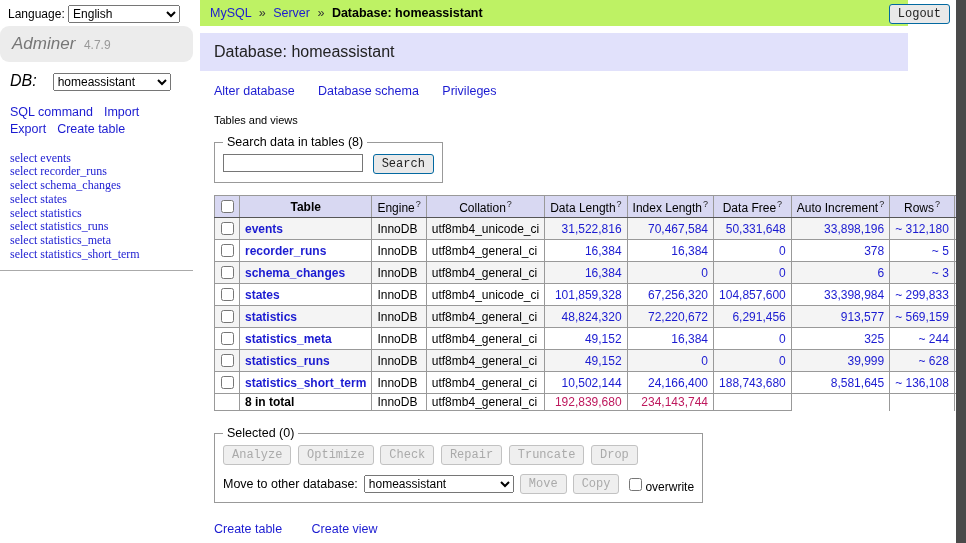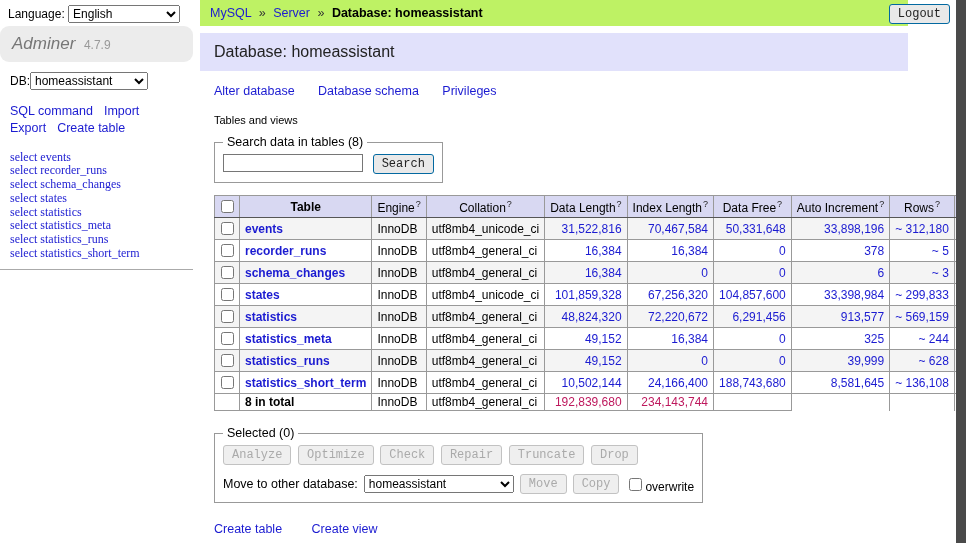--- a/index.html
+++ b/index.html
@@ -29,21 +29,21 @@
     border-radius:3px; padding:2px 8px; color:#222; cursor:pointer;font-family:Liberation Mono, monospace;
   }
   button:disabled { color:#aaa; border-color:#c2c2c2; background:#efefef; cursor:default; }
 
   
   .sidebar { position:absolute; left:0; top:26px; width:193px; }
   .sidebar-h1 { background:#ececec; height:36px; line-height:36px; padding-left:12px; white-space:nowrap;border-radius:9px; }
   .app-name { font-style:italic; color:#777; font-size:17px; }
   .app-ver { color:#999; font-size:12px; margin-left:5px; }
   .sidebar-body { padding:10px 8px 0 10px; font-size:12.5px; }
-  .db-row label { margin-right:0; font-size:12px; }
+  .db-row label { margin-right:16px; font-size:16px;font-style:italic; }
   .db-row select { width:118px; font-size:12px; }
   .sb-links { margin-top:13px; line-height:1.35; }
   .sb-links a { margin-right:11px; }
   .tbl-list { margin-top:14px; font-size:12px; line-height:1.06; }
   .tbl-list .item { white-space:nowrap; margin-bottom:1px;font-family:Liberation Serif, serif; }
   .tbl-list .item a { margin-right:3px; }
   .sb-sep { border-bottom:1px solid #aaa; margin:9px -8px 0 -10px; }
 
   
   .main { position:absolute; left:200px; top:26px; width:708px; }
@@ -128,22 +128,22 @@
       <div>
         <a>Export</a><a>Create table</a>
       </div>
     </div>
     <div class="tbl-list">
       <div class="item"><a>select</a><a>events</a></div>
       <div class="item"><a>select</a><a>recorder_runs</a></div>
       <div class="item"><a>select</a><a>schema_changes</a></div>
       <div class="item"><a>select</a><a>states</a></div>
       <div class="item"><a>select</a><a>statistics</a></div>
+      <div class="item"><a>select</a><a>statistics_runs</a></div>
       <div class="item"><a>select</a><a>statistics_meta</a></div>
-      <div class="item"><a>select</a><a>statistics_runs</a></div>
       <div class="item"><a>select</a><a>statistics_short_term</a></div>
     </div>
     <div class="sb-sep"></div>
   </div>
 </div>
 
 <div class="main">
   <h2 class="band">Database: homeassistant</h2>
 
   <div class="main-links">

